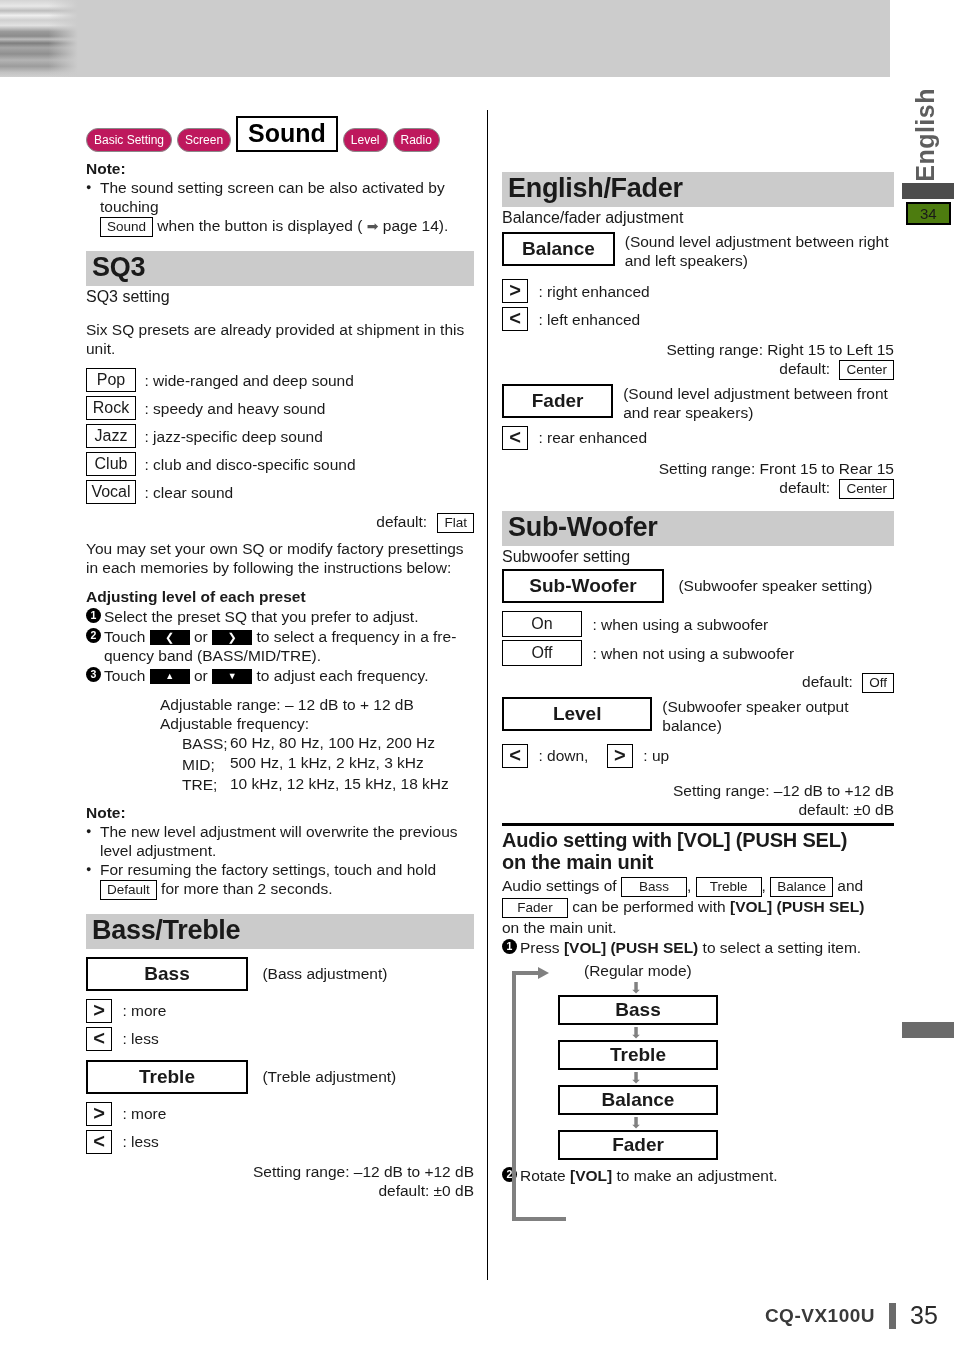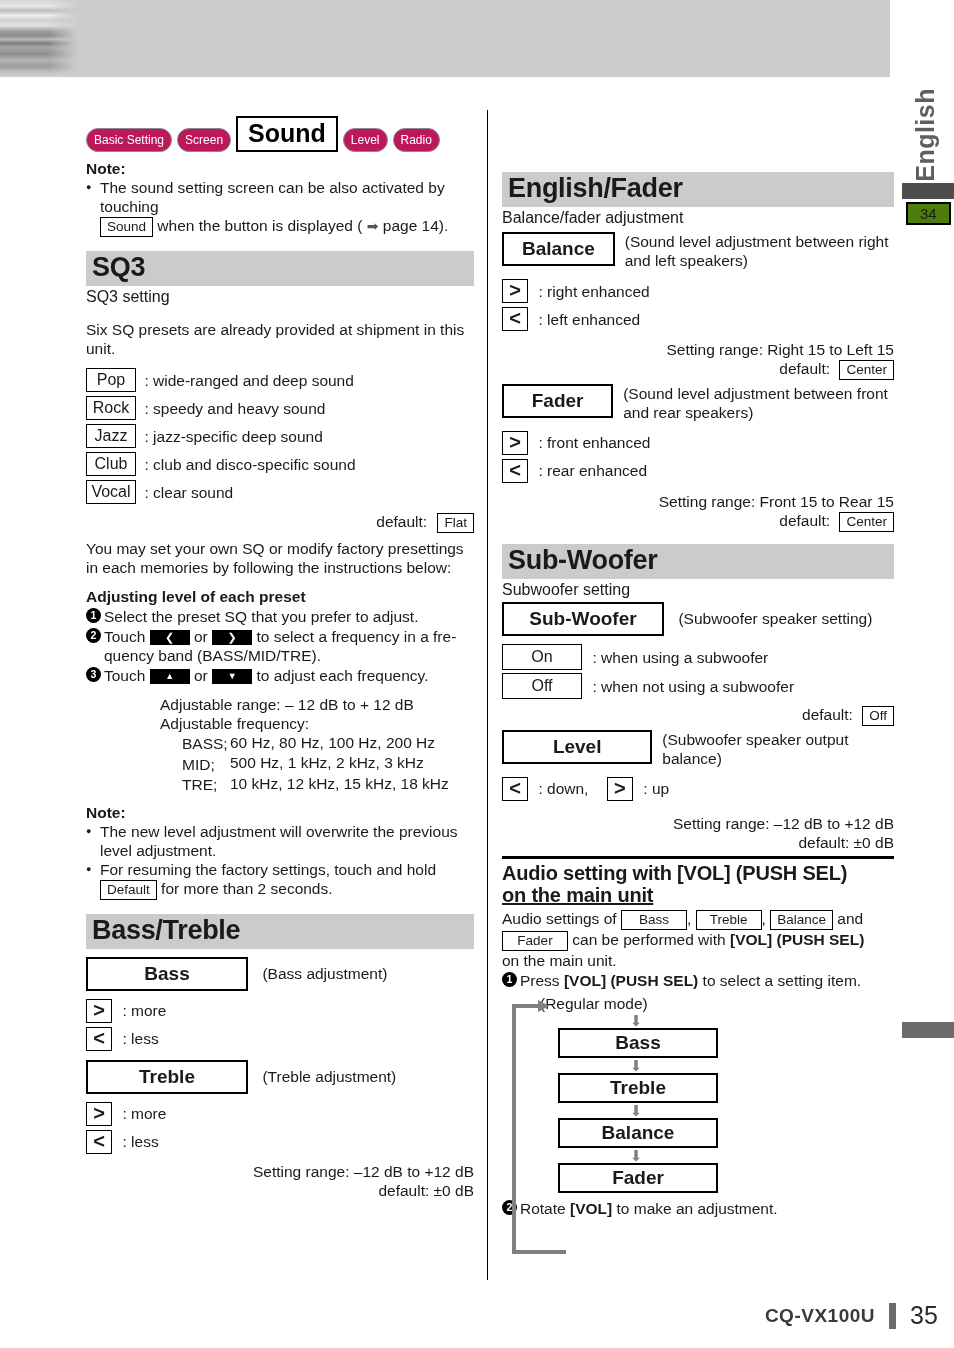--- a/index.html
+++ b/index.html
@@ -383,24 +383,20 @@
     <span class="key" style="margin-left:5px;">Center</span>
   </div>
 
   <div style="margin-top:4px;display:flex;align-items:flex-start;">
     <span class="btn-big" style="width:158px;">Fader</span>
     <span style="margin-left:10px;">
       <span class="body-text">(Sound level adjustment between</span>
       <span class="body-text">front and rear speakers)</span>
     </span>
   </div>
-  <div style="margin-top:9px;">
-    <span class="arrowkey">&gt;</span>
-    <span class="body-text inline" style="margin-left:6px;">: front enhanced</span>
-  </div>
   <div style="margin-top:4px;">
     <span class="arrowkey">&lt;</span>
     <span class="body-text inline" style="margin-left:6px;">: rear enhanced</span>
   </div>
   <div class="rightalign" style="margin-top:9px;">Setting range: Front 15 to Rear 15</div>
   <div class="rightalign">
     <span>default:</span>
     <span class="key" style="margin-left:5px;">Center</span>
   </div>
 
@@ -435,21 +431,21 @@
     <span class="arrowkey">&lt;</span>
     <span class="body-text inline" style="margin-left:6px;margin-right:14px;">: down,</span>
     <span class="arrowkey">&gt;</span>
     <span class="body-text inline" style="margin-left:6px;">: up</span>
   </div>
   <div class="rightalign" style="margin-top:13px;">Setting range: –12 dB to +12 dB</div>
   <div class="rightalign">default: ±0 dB</div>
 
   <div class="rule" style="margin-top:4px;"></div>
   <div class="h2-title">Audio setting with [VOL] (PUSH SEL)</div>
-  <div class="h2-title" style="margin-top:0;text-decoration:underline;">on the main unit</div>
+  <div class="h2-title" style="margin-top:0;">on the main unit</div>
 
   <div class="body-text" style="margin-top:3px;">
     <span>Audio settings of</span>
     <span class="key" style="width:52px;">Bass</span>,
     <span class="key" style="width:52px;">Treble</span>,
     <span class="key">Balance</span>
     <span>and</span><br>
     <span class="key" style="width:52px;">Fader</span>
     <span>can be performed with</span>
     <b>[VOL] (PUSH SEL)</b><br>
@@ -461,21 +457,21 @@
     <b>[VOL] (PUSH SEL)</b>
     <span>to select a setting item.</span>
   </div>
 
   <div class="flow">
     <div class="looptop"></div>
     <div class="looparrowhead"></div>
     <div class="loopline"></div>
     <div class="loopbottom"></div>
 
-    <div class="body-text" style="margin-left:38px;">(Regular mode)</div>
+    <div class="body-text" style="margin-left:82px;">(Regular mode)</div>
     <div class="flowarrow">⬇</div>
     <div class="flowbox">Bass</div>
     <div class="flowarrow">⬇</div>
     <div class="flowbox">Treble</div>
     <div class="flowarrow">⬇</div>
     <div class="flowbox">Balance</div>
     <div class="flowarrow">⬇</div>
     <div class="flowbox">Fader</div>
   </div>
 

